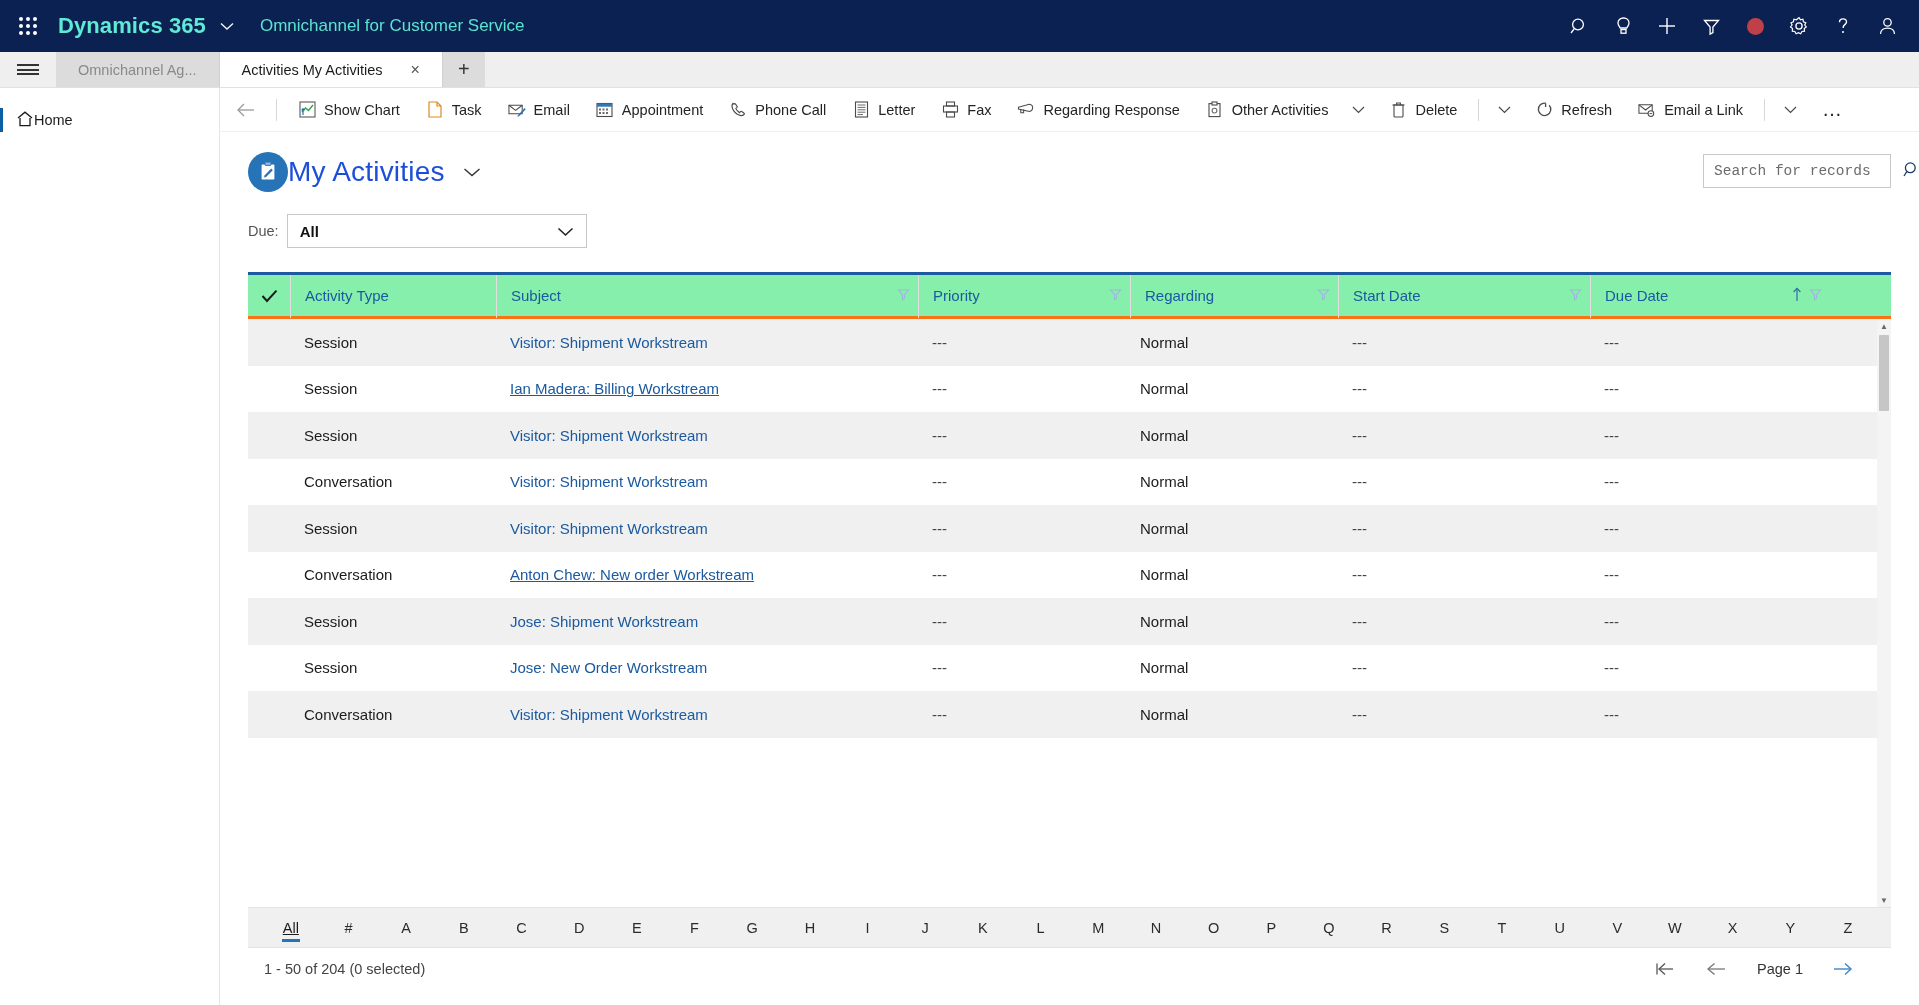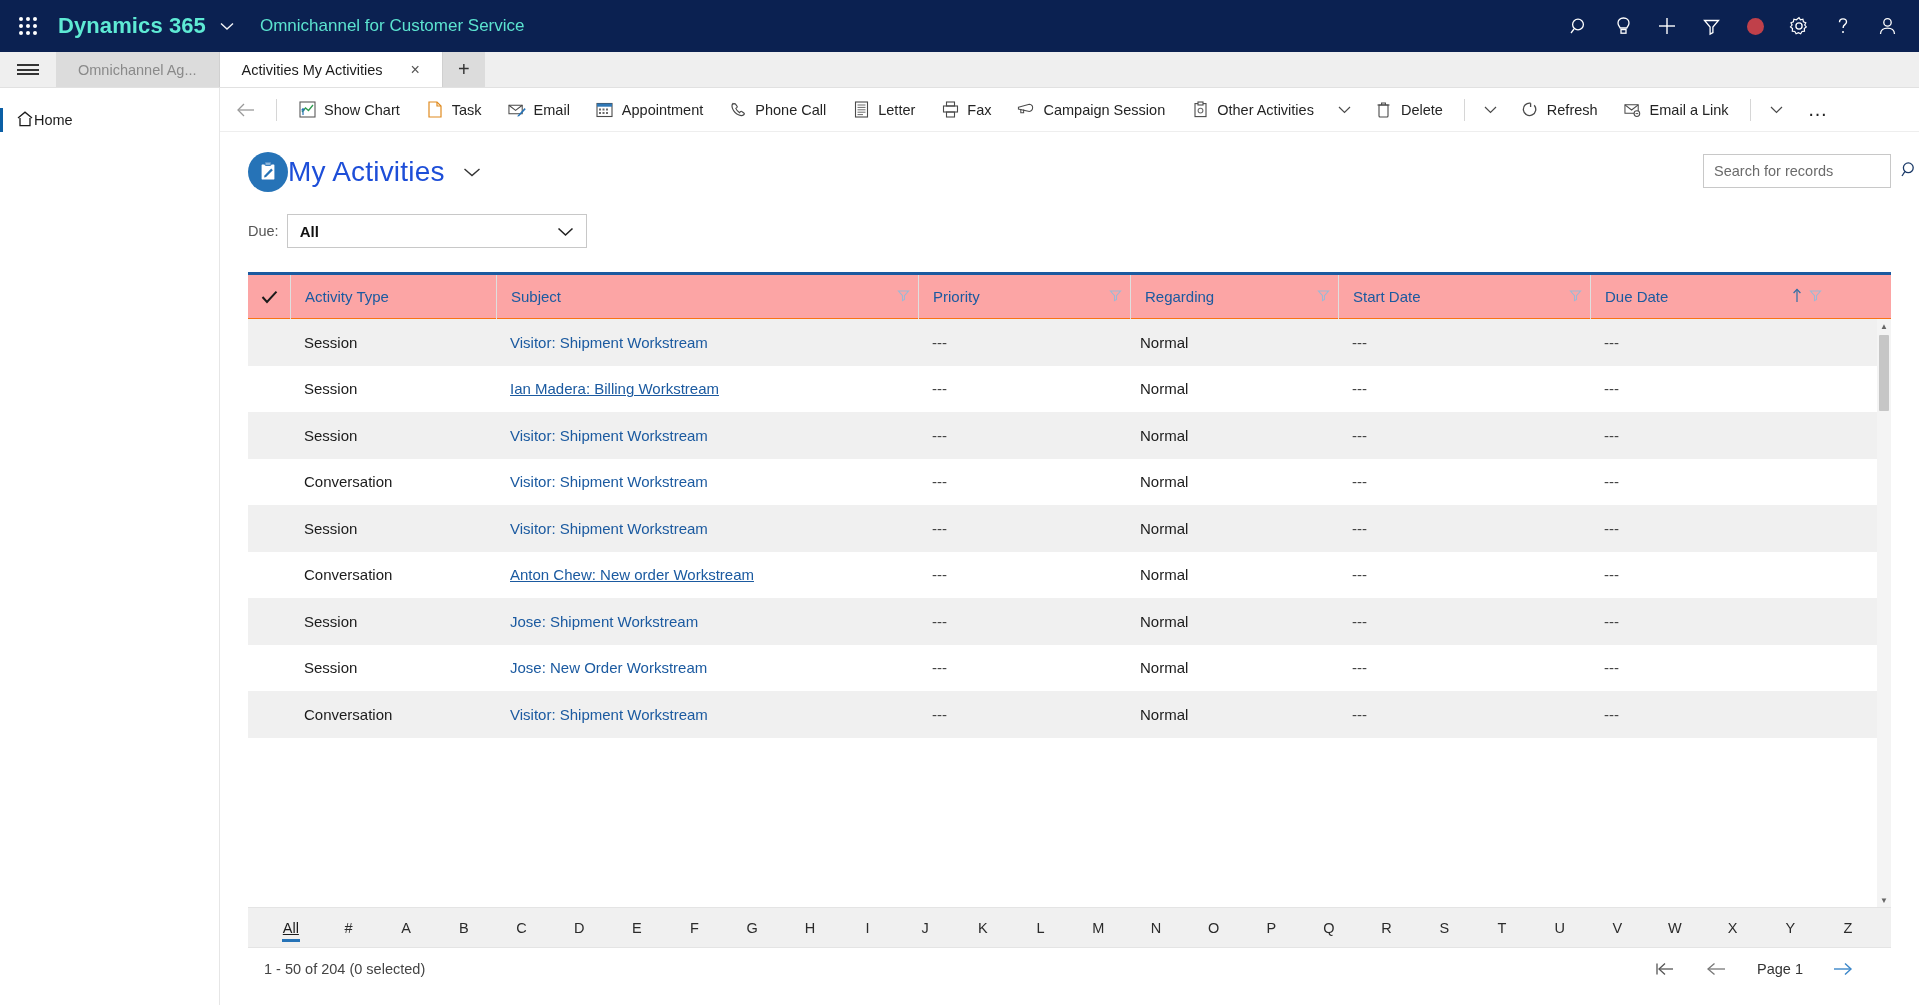--- a/index.html
+++ b/index.html
@@ -90,40 +90,40 @@
   }
   .page-title { font-size: 28px; font-weight: 400; color:#1d4ed8; margin-left:0; letter-spacing:.2px; }
   .title-caret { margin-left:18px; color:#333; cursor:pointer; display:flex; align-items:center;}
   .searchbox {
     position:absolute; right: 28px; top: 22px;
     width: 188px; height: 34px; border:1px solid #c8c8c8; background:#fff;
     display:flex; align-items:center; padding: 0 10px; cursor:text;
   }
   .searchbox input {
     border:none; outline:none; flex:1; font-size:14.5px; color:#8b5cf6;
-    font-family:Liberation Sans, sans-serif; background:transparent;
+    font-family:Liberation Mono, monospace; background:transparent;
   }
   .searchbox input::placeholder { color:#6b6b6b; }
 
   
   .duerow { display:flex; align-items:center; padding: 16px 28px 0 28px; }
   .due-label { font-size: 14.5px; color:#555; margin-right: 8px; }
   .due-select {
     width: 300px; height: 34px; border:1px solid #c8c8c8; background:#fff;
     display:flex; align-items:center; justify-content:space-between;
     padding: 0 12px; font-size:15px; color:#111; font-weight:600; cursor:pointer;
   }
 
   
   .gridwrap { margin: 24px 28px 0 28px; flex:1; display:flex; flex-direction:column; min-height:0;
               border-top:3px solid #1b5aa0; position:relative; }
   .grid-scroll { flex:1; overflow:hidden; position:relative; background:#fff; }
 
-  .ghead { display:flex; align-items:center; height:44px; background:#fca5a5;
-           border-bottom:1px solid #f97316; }
+  .ghead { display:flex; align-items:center; height:44px; background:#86efac;
+           border-bottom:3px solid #f97316; }
   .gh-check { width:42px; display:flex; align-items:center; justify-content:center; cursor:pointer; }
   .gh-cell {
     display:flex; align-items:center; justify-content:space-between;
     font-size:15px; color:#1b5aa0; height:44px; padding-left: 14px;
     border-left:1px solid #dfdfdf; cursor:pointer;
   }
   .gh-cell .gh-icons { display:flex; align-items:center; gap:6px; padding-right:8px; }
 
   .grow { display:flex; align-items:center; height:46.5px; font-size:15px; }
   .grow.alt { background:#f0f0f0; }
@@ -380,21 +380,21 @@
         <span>Fax</span>
       </div>
 
       <div class="cmd">
         <span class="ci">
           <svg width="19" height="15" viewBox="0 0 19 15">
               <path d="M1.5 5 L13 2 c2 .3 3.5 1.5 3.5 3.5 S15 9.3 13 9.6 L1.5 7 z" stroke="#4a4a4a" stroke-width="1.1" fill="none"></path>
               <path d="M4 7 v4 h3 V7.5" stroke="#4a4a4a" stroke-width="1.1" fill="none"></path>
             </svg>
         </span>
-        <span>Campaign Session</span>
+        <span>Regarding Response</span>
       </div>
 
       <div class="cmd">
         <span class="ci">
           <svg width="15" height="17" viewBox="0 0 15 17">
               <rect x="2" y="2.6" width="11" height="13" stroke="#4a4a4a" stroke-width="1.1" fill="none"></rect>
               <rect x="5" y="1" width="5" height="3" stroke="#4a4a4a" stroke-width="1.1" fill="#fff"></rect>
               <circle cx="7.5" cy="9.6" r="2.4" stroke="#6b6b6b" stroke-width="1.1" fill="none"></circle>
             </svg>
         </span>

